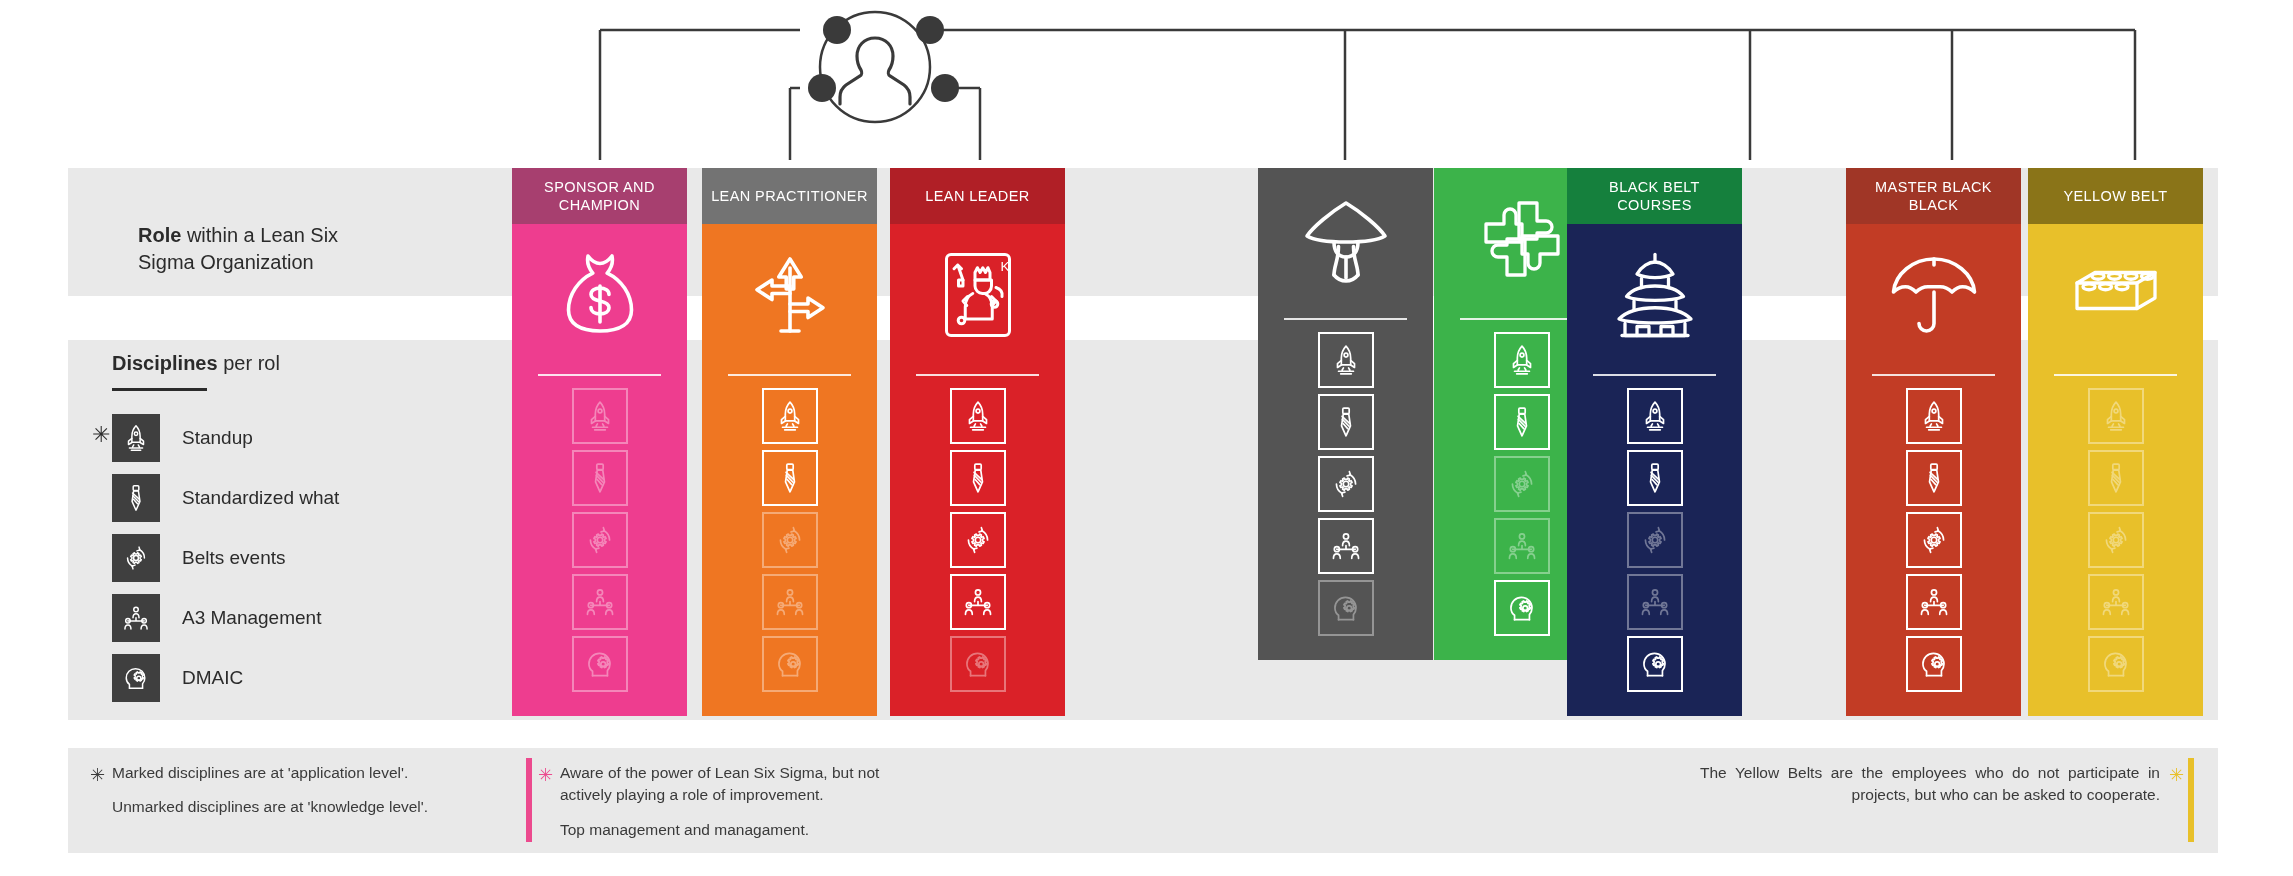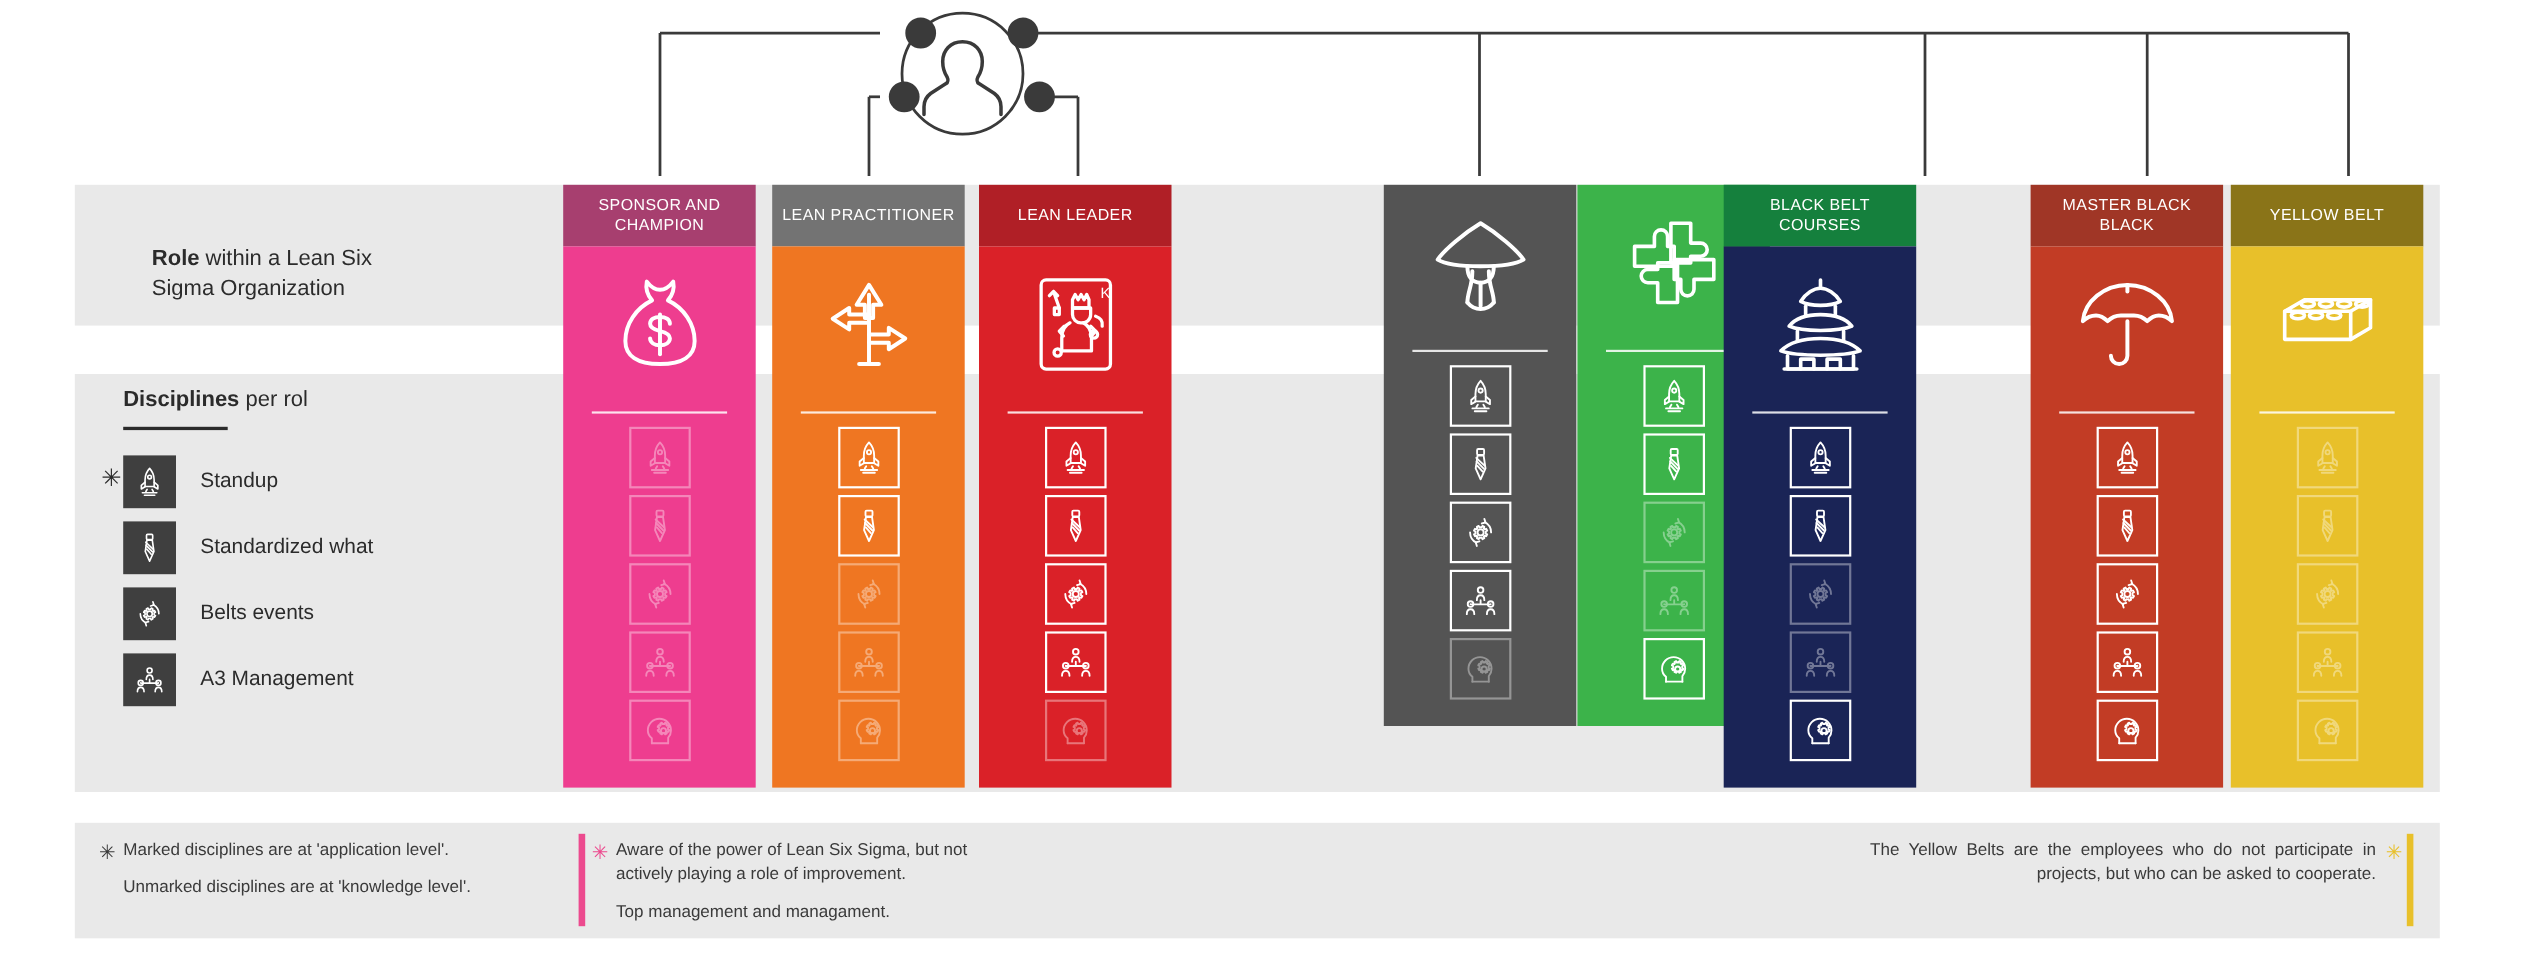--- a/index.html
+++ b/index.html
@@ -138,20 +138,31 @@
           <path d="M12.8 15.6c0-2.6 1.3-4.2 3.2-4.2s3.2 1.6 3.2 4.2"></path>
           <circle cx="7.4" cy="19" r="2.4"></circle>
           <path d="M4.2 27.6c0-2.6 1.3-4.2 3.2-4.2s3.2 1.6 3.2 4.2"></path>
           <circle cx="24.6" cy="19" r="2.4"></circle>
           <path d="M21.4 27.6c0-2.6 1.3-4.2 3.2-4.2s3.2 1.6 3.2 4.2"></path>
           <path d="M16 15.6v3.6M7.4 19.2h17.2M7.4 19.2v-.2M24.6 19.2v-.2"></path>
         </svg>
       </span>
       <span class="lg-txt">A3 Management</span>
     </div>
+    <div class="lg-row">
+      <span class="lg-ico" style="color:#fff">
+        <svg viewBox="0 0 32 32" fill="none" stroke="currentColor" stroke-width="1.6" stroke-linecap="round" stroke-linejoin="round">
+          <path d="M9 27v-4.2c-2.1-1.6-3.4-4-3.4-6.9C5.6 10.4 10 6 15.5 6S25.4 10.4 25.4 16c0 2.4-.9 4.6-2.4 6.2v4.8"></path>
+          <path d="M9 27h14"></path>
+          <path d="M19 10.4l.8.2.6-1.2 1.4.8-.4 1.3.5.5 1.3-.4.8 1.4-1.2.6.1.8-.1.8 1.2.6-.8 1.4-1.3-.4-.5.5.4 1.3-1.4.8-.6-1.2-.8.2-.8-.2-.6 1.2-1.4-.8.4-1.3-.5-.5-1.3.4-.8-1.4 1.2-.6-.1-.8.1-.8-1.2-.6.8-1.4 1.3.4.5-.5-.4-1.3 1.4-.8.6 1.2z"></path>
+          <circle cx="19" cy="16.2" r="2.2"></circle>
+        </svg>
+      </span>
+      <span class="lg-txt">DMAIC</span>
+    </div>
   </div>
 
 <div id="columns-mount">
     <div class="col" style="left: 512px; width: 175px;">
       <div class="col-head" style="background:#a73f6f">
         <span>SPONSOR AND CHAMPION</span>
       </div>
       <div class="col-body" style="background:#ee3d8f">
         <div class="role-ico" style="color:#fff">
           <svg viewBox="0 0 64 64" fill="none" stroke="currentColor" stroke-width="2.4" stroke-linecap="round" stroke-linejoin="round">

